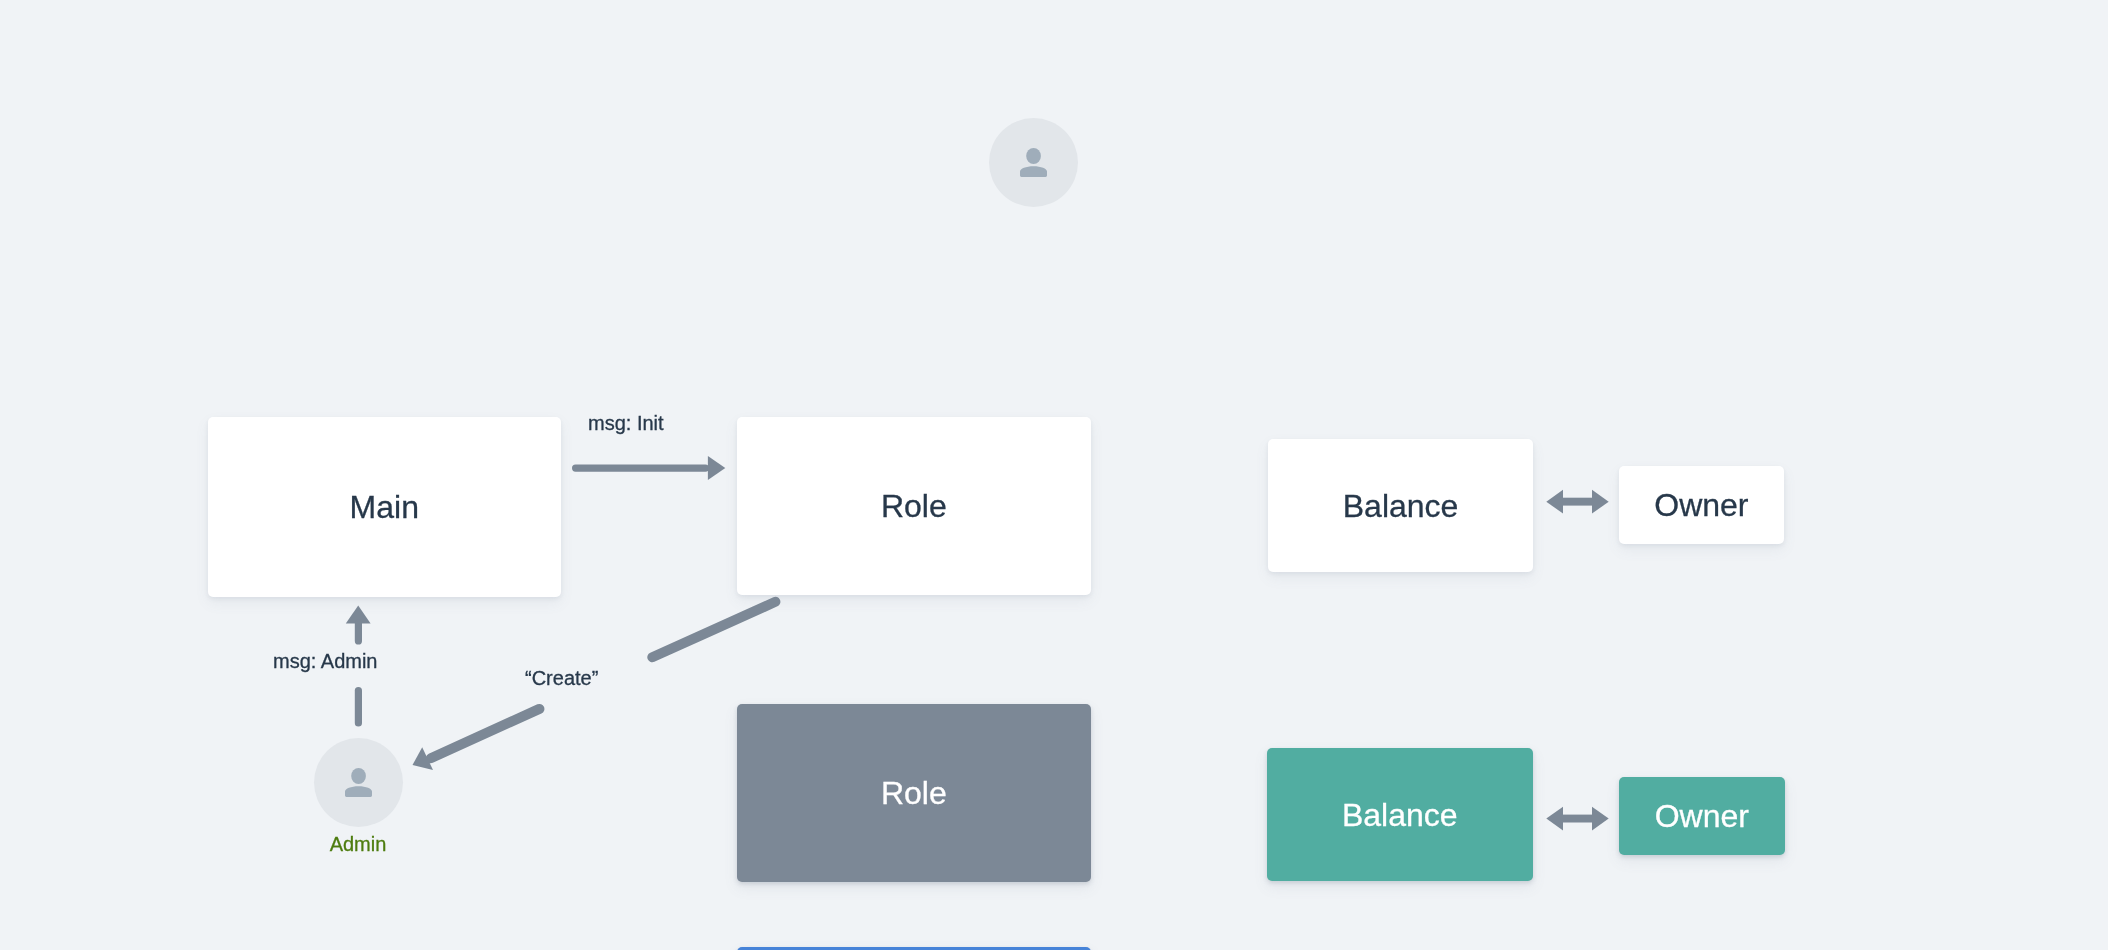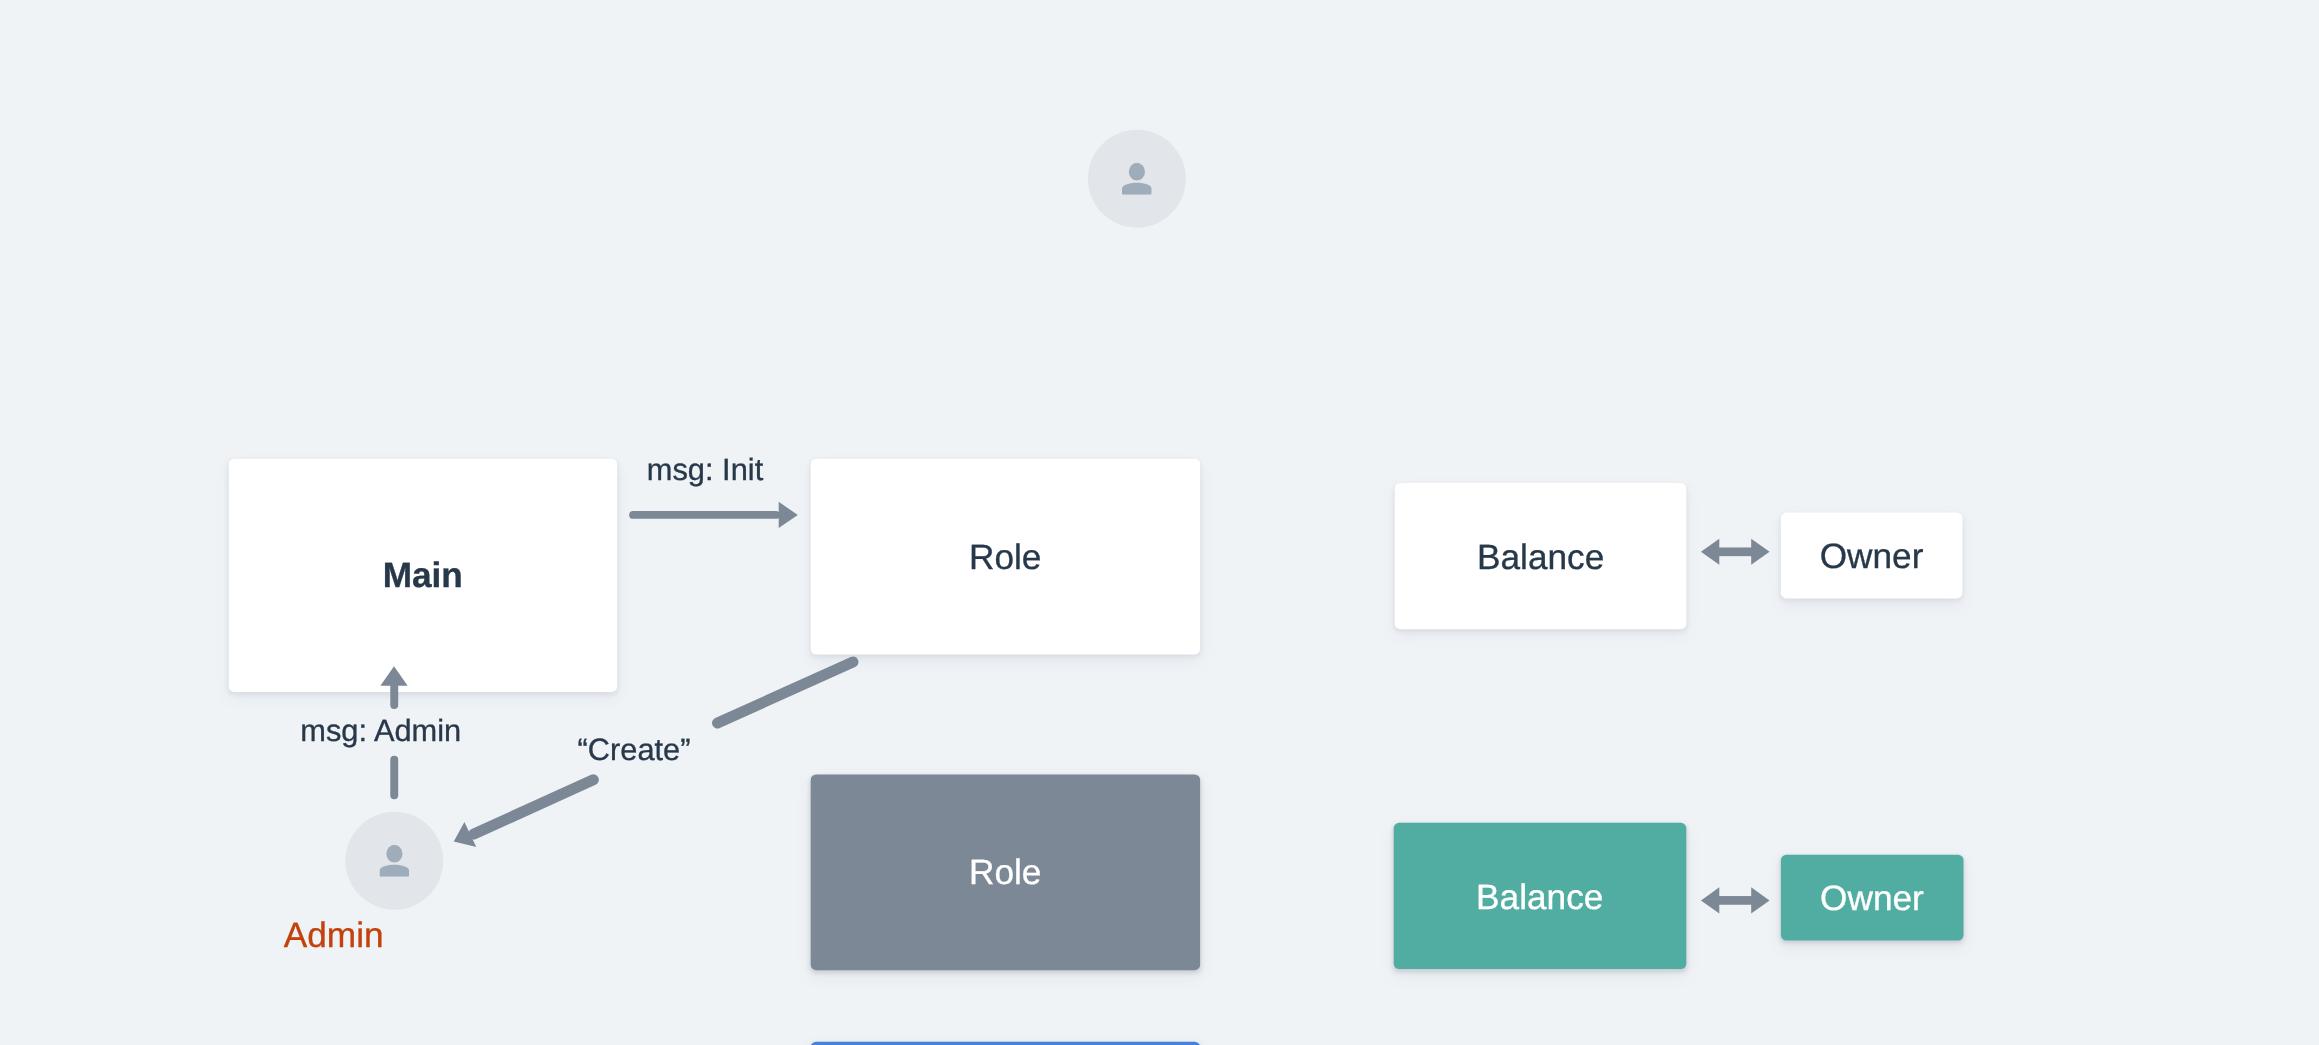--- a/index.html
+++ b/index.html
@@ -14,42 +14,42 @@
         border-radius:5px;box-sizing:border-box;font-size:32px;line-height:1;}
   .node-white{background:#ffffff;color:#27384a;
         box-shadow:0 2px 4px rgba(100,118,138,.11),0 6px 14px rgba(100,118,138,.08);}
   .node-grey{background:#7c8896;color:#ffffff;
         box-shadow:0 2px 4px rgba(104,118,134,.24),0 6px 14px rgba(104,118,134,.10);}
   .node-teal{background:#51ada1;color:#ffffff;
         box-shadow:0 2px 4px rgba(104,118,134,.24),0 6px 14px rgba(104,118,134,.10);}
   .node-blue{background:#4683d8;color:#ffffff;
         box-shadow:0 2px 4px rgba(104,118,134,.24),0 6px 14px rgba(104,118,134,.10);}
 
-  .edge-label{position:absolute;color:#27384a;white-space:nowrap;font-size:28px;line-height:1;}
+  .edge-label{position:absolute;color:#27384a;white-space:nowrap;font-size:20px;line-height:1;}
 
   .avatar{position:absolute;border-radius:50%;background:#e2e6ea;
           display:flex;align-items:center;justify-content:center;}
   .avatar svg{display:block;}
-  .actor-label{position:absolute;color:#c2410c;white-space:nowrap;font-size:32px;
-          line-height:1;text-align:left;}
+  .actor-label{position:absolute;color:#4d7c0f;white-space:nowrap;font-size:20px;
+          line-height:1;text-align:center;}
   svg.ov{position:absolute;left:0;top:0;width:2108px;height:950px;overflow:visible;}
 </style>
 </head>
 <body>
 
 <div class="stage">
 
   <div class="avatar" style="left:989px;top:118px;width:89px;height:89px;">
     <svg width="27" height="29" viewBox="0 0 27 29">
       <ellipse cx="13.55" cy="8.05" rx="7.35" ry="8.05" fill="#9fadba"></ellipse>
       <path d="M0 27.6v-4.1c0-2.9 6.05-5.3 13.55-5.3s13.45 2.4 13.45 5.3v4.1a1.4 1.4 0 0 1-1.4 1.4H1.4A1.4 1.4 0 0 1 0 27.6z" fill="#9fadba"></path>
     </svg>
   </div>
 
-  <div class="node node-white" style="left:208px;top:417px;width:352.6px;height:212px;font-weight:bold;">Main</div>
+  <div class="node node-white" style="left:208px;top:417px;width:352.6px;height:180px;">Main</div>
 
   <div class="node node-white" style="left:737px;top:417px;width:353.6px;height:177.6px;">Role</div>
 
   <div class="node node-grey" style="left:737px;top:704px;width:353.6px;height:177.6px;">Role</div>
 
   <div class="node node-blue" style="left:737px;top:947px;width:353.6px;height:177.6px;">Role</div>
 
   <div class="node node-white" style="left:1267.5px;top:439.3px;width:265.2px;height:133px;">Balance</div>
 
   <div class="node node-white" style="left:1619px;top:466.3px;width:164.8px;height:78.2px;">Owner</div>

